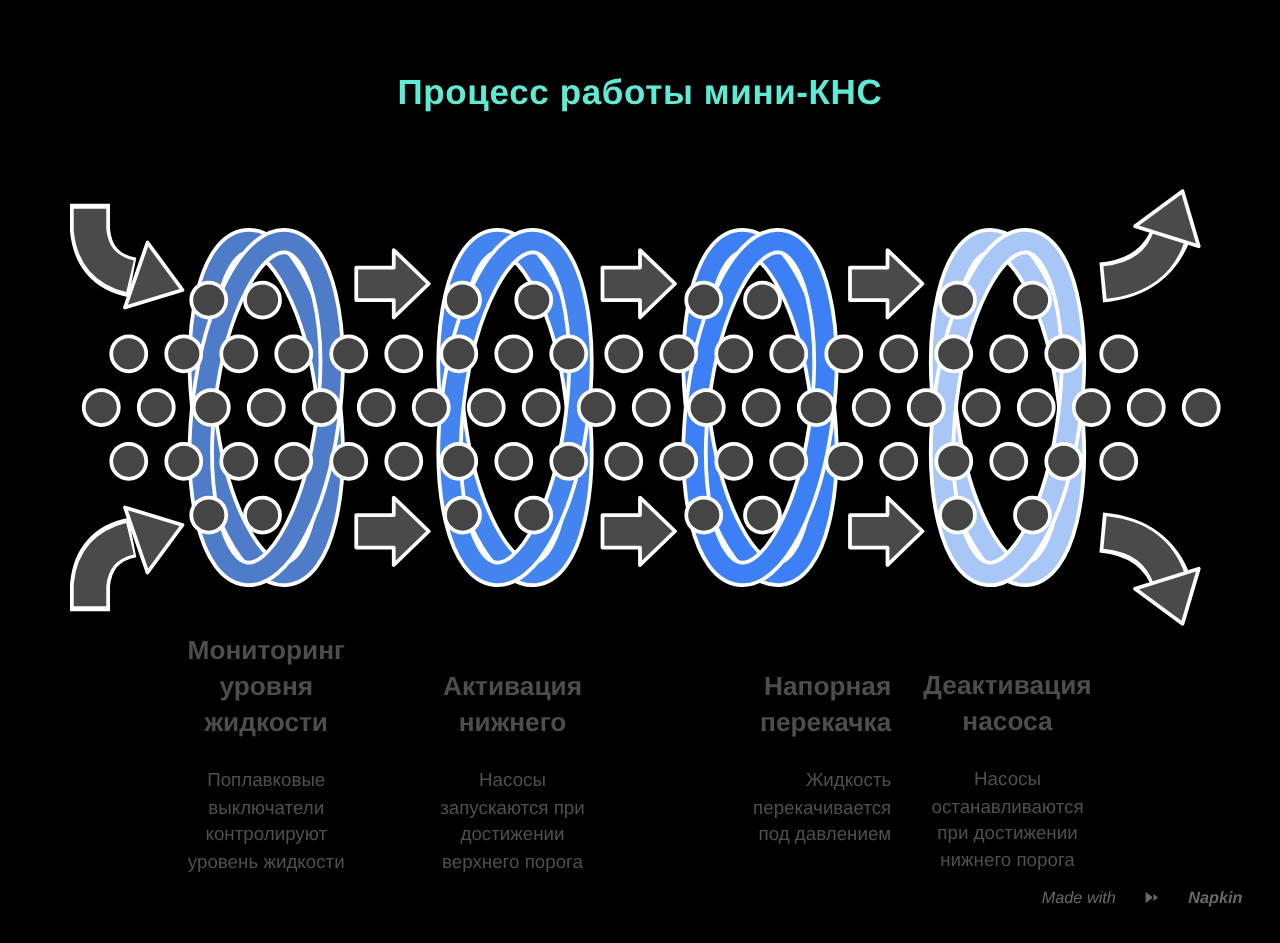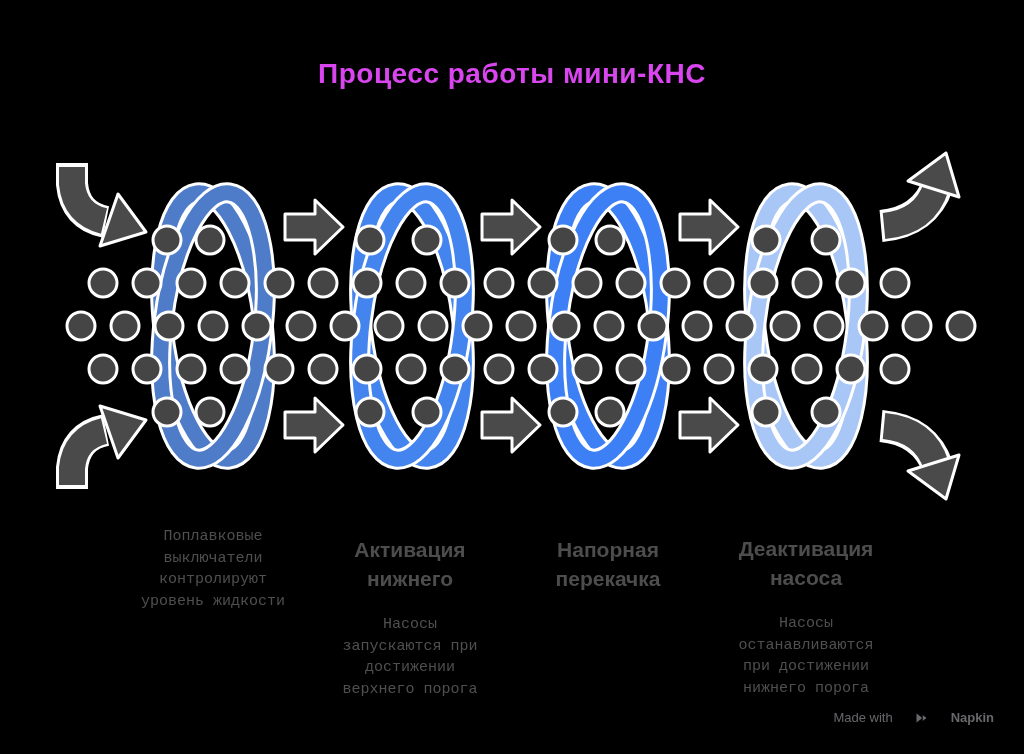--- a/index.html
+++ b/index.html
@@ -2,38 +2,38 @@
 <html><head>
 <meta charset="utf-8">
 <style>
   html,body{margin:0;padding:0;}
   body{
     width:1024px;height:754px;background:#000;position:relative;overflow:hidden;
     font-family:"Liberation Sans","DejaVu Sans",sans-serif;
   }
   .title{
     position:absolute;left:0;top:58px;width:1024px;text-align:center;
-    font-size:28px;font-weight:bold;color:#d946ef;letter-spacing:.5px;
+    font-size:28px;font-weight:bold;color:#5eead4;letter-spacing:.5px;
   }
   svg.flow{position:absolute;left:0;top:0;}
   .stage-col{position:absolute;width:210px;text-align:center;color:#4d4d4d;}
   .stage-title{
     height:88px;display:flex;flex-direction:column;justify-content:flex-end;
     font-size:21px;font-weight:bold;line-height:29px;white-space:pre-line;
   }
   .stage-desc{
-    margin-top:21px;font-size:15px;line-height:21.5px;white-space:pre-line;color:#4f4f4f;font-family:Liberation Mono, monospace;
+    margin-top:21px;font-size:15px;line-height:21.5px;white-space:pre-line;color:#4f4f4f;
   }
   .col1{left:108px;top:505px;}
   .col2{left:305px;top:505px;}
-  .col3{left:503px;top:505px;}
+  .col3{left:503px;top:505px;text-align:right;}
   .col4{left:701px;top:504px;}
   .badge{
     position:absolute;right:30px;top:710px;display:flex;align-items:center;gap:22px;
-    color:#68686c;font-size:13px;font-weight:bold;
+    color:#68686c;font-size:13px;font-weight:bold;font-style:italic;
   }
   .badge .made{font-weight:normal;}
 </style>
 </head>
 <body>
 
 <div class="title">Процесс работы мини-КНС</div>
 
 <svg class="flow" width="1024" height="754" viewBox="0 0 1024 754">
 
@@ -158,36 +158,42 @@
       <circle cx="370" cy="412" r="14" fill="#454545" stroke="#FFFFFF" stroke-width="3"></circle>
       <circle cx="427" cy="412" r="14" fill="#454545" stroke="#FFFFFF" stroke-width="3"></circle>
       <circle cx="563" cy="412" r="14" fill="#454545" stroke="#FFFFFF" stroke-width="3"></circle>
       <circle cx="610" cy="412" r="14" fill="#454545" stroke="#FFFFFF" stroke-width="3"></circle>
       <circle cx="766" cy="412" r="14" fill="#454545" stroke="#FFFFFF" stroke-width="3"></circle>
       <circle cx="826" cy="412" r="14" fill="#454545" stroke="#FFFFFF" stroke-width="3"></circle>
     </g>
 </svg>
 
 <div class="stage-col col1">
+  <div class="stage-title">Мониторинг
+уровня
+жидкости</div>
   <div class="stage-desc">Поплавковые
 выключатели
 контролируют
 уровень жидкости</div>
 </div>
 <div class="stage-col col2">
   <div class="stage-title">Активация
 нижнего</div>
   <div class="stage-desc">Насосы
 запускаются при
 достижении
 верхнего порога</div>
 </div>
 <div class="stage-col col3">
   <div class="stage-title">Напорная
 перекачка</div>
+  <div class="stage-desc">Жидкость
+перекачивается
+под давлением</div>
 </div>
 <div class="stage-col col4">
   <div class="stage-title">Деактивация
 насоса</div>
   <div class="stage-desc">Насосы
 останавливаются
 при достижении
 нижнего порога</div>
 </div>
 

